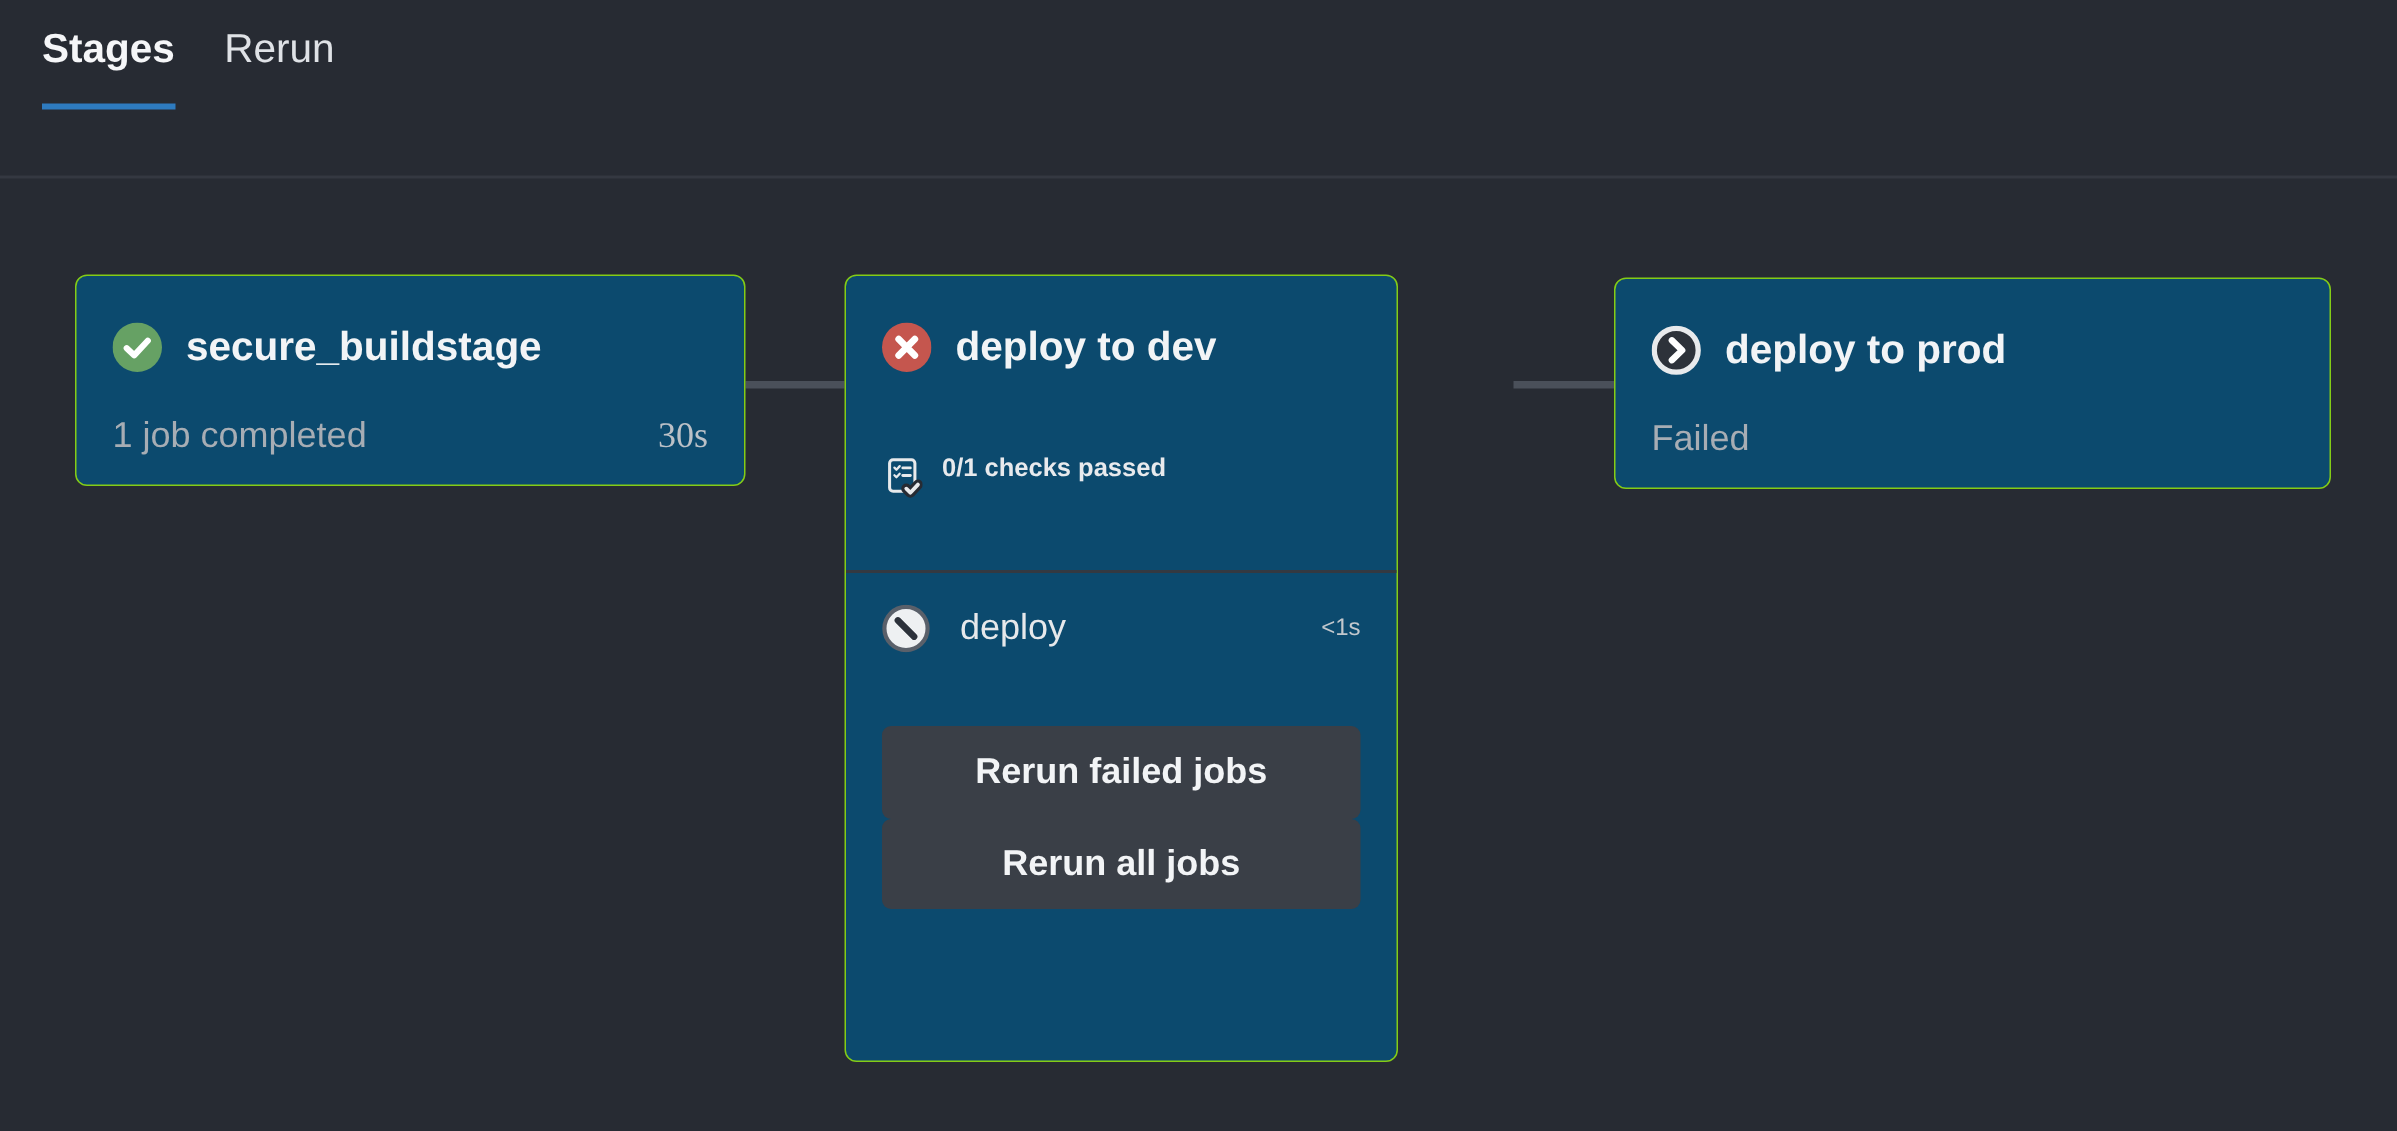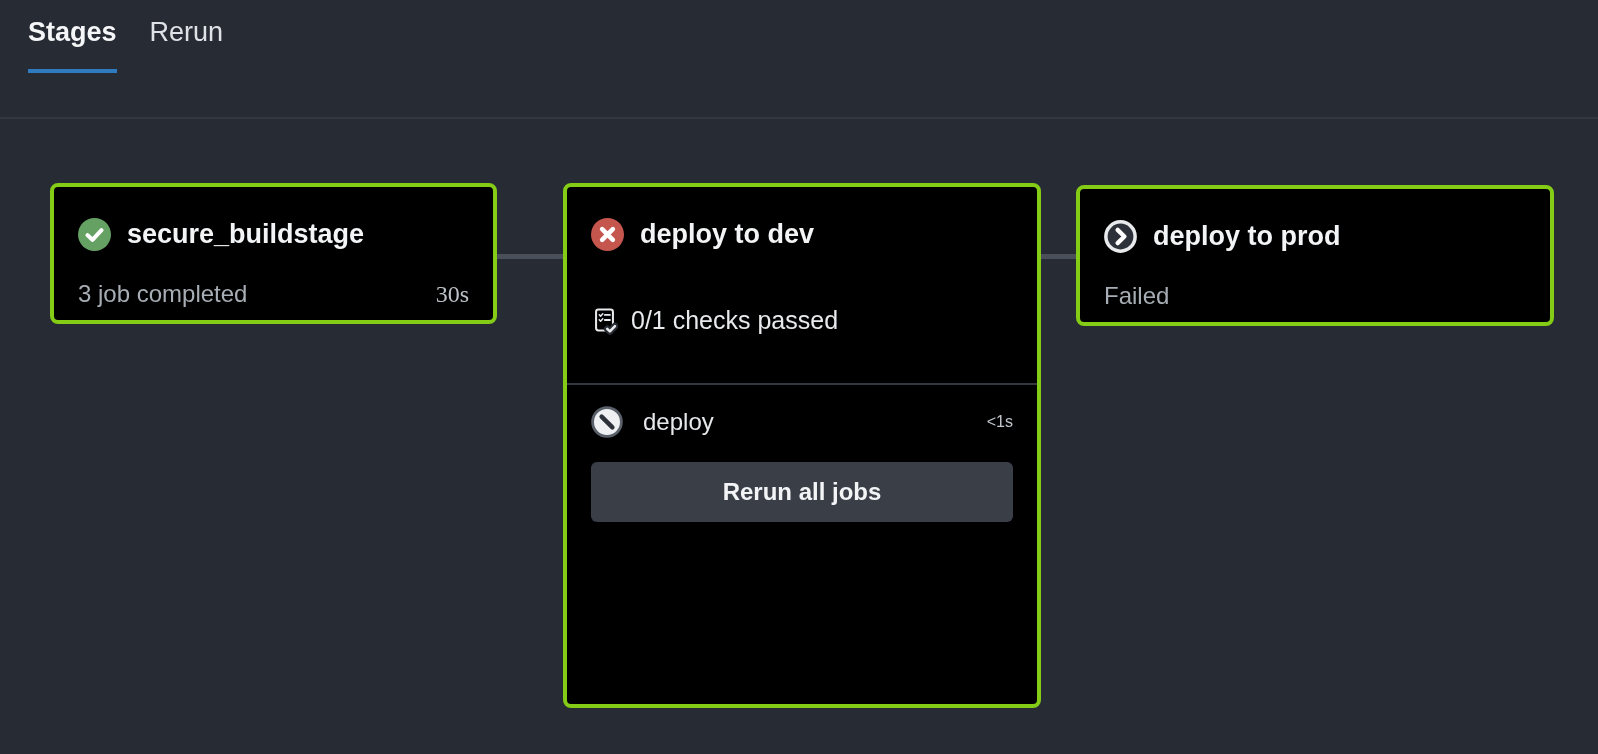--- a/index.html
+++ b/index.html
@@ -24,65 +24,65 @@
     background: #343841;
   }
 
   
   .connector { position: absolute; top: 254px; height: 5px; background: #4a505a; }
   .connector.c1 { left: 497px; width: 66px; }
   .connector.c2 { left: 1009px; width: 67px; }
 
   .card {
     position: absolute; box-sizing: border-box;
-    background: #000000; border: 4px solid #84cc16; border-radius: 8px;
+    background: #0c4a6e; border: 1px solid #84cc16; border-radius: 8px;
     padding: 0 24px;
   }
   .card-1 { left: 50px;   top: 183px; width: 447px; height: 141px; }
-  .card-2 { left: 563px;  top: 183px; width: 478px; height: 525px; padding-left: 24px; }
+  .card-2 { left: 563px;  top: 183px; width: 369px; height: 525px; padding-left: 24px; }
   .card-3 { left: 1076px; top: 185px; width: 478px; height: 141px; }
 
   .card-head { display: flex; align-items: center; gap: 16px; margin-top: 30px; height: 34px; }
   .card-head .icon { display: inline-flex; width: 33px; height: 33px; flex: 0 0 auto; }
   .card-title {
     margin: 0; font-size: 27px; font-weight: 700; color: #f2f4f6;
     white-space: nowrap; overflow: hidden;
   }
 
   .status-row {
     display: flex; justify-content: space-between; align-items: baseline;
     margin-top: 28px; font-size: 24px; line-height: 29px;
   }
   .status-text { color: #a7adb4; }
   .duration    { color: #bcc1c7; font-family: Liberation Serif, serif; }
 
   .checks-row {
-    display: flex; align-items: flex-end; gap: 13px; margin-top: 54px;
-    font-size: 25px; color: #e8eaed; cursor: pointer; height: 30px;
+    display: flex; align-items: flex-start; gap: 13px; margin-top: 54px;
+    font-size: 17px; color: #e8eaed; cursor: pointer; height: 30px; font-weight: bold;
   }
   .checks-row .icon { display: inline-flex; width: 27px; height: 30px; }
 
   .inner-divider { height: 2px; background: #343941; margin: 48px -24px 0; }
 
   .job-row {
     display: flex; align-items: center; gap: 20px; margin-top: 20px; height: 34px;
     cursor: pointer;
   }
   .job-row .icon { display: inline-flex; width: 32px; height: 32px; flex: 0 0 auto; }
   .job-name { flex: 1; font-size: 24px; color: #e6e8eb; }
   .job-duration { font-size: 16px; color: #c3c8cd; }
 
   .rerun-btn {
     display: block; box-sizing: border-box; width: 100%; height: 62px;
     background: #3a3f47; border: none; border-radius: 6px;
     color: #f2f4f6; font-family: inherit; font-size: 24px; font-weight: 700;
     cursor: pointer;
   }
   .rerun-btn.first { margin-top: 48px; }
-  .rerun-btn.second { margin-top: 23px; height: 60px; }
+  .rerun-btn.second { height: 60px; }
 </style>
 </head>
 <body>
 
 <div class="app">
 
   <nav class="tabbar">
     <div class="tab active">Stages</div>
     <div class="tab">Rerun</div>
   </nav>
@@ -95,21 +95,21 @@
     <div class="card-head">
       <span class="icon">
         <svg viewBox="0 0 16 16" width="33" height="33">
           <circle cx="8" cy="8" r="8" fill="#66a164"></circle>
           <path d="M4.6 8.3 L7 10.6 L11.4 5.9" fill="none" stroke="#ffffff" stroke-width="2" stroke-linecap="round" stroke-linejoin="round"></path>
         </svg>
       </span>
       <h2 class="card-title">secure_buildstage</h2>
     </div>
     <div class="status-row">
-      <span class="status-text">3 job completed</span>
+      <span class="status-text">1 job completed</span>
       <span class="duration">30s</span>
     </div>
   </section>
 
   <section class="card card-2">
     <div class="card-head">
       <span class="icon">
         <svg viewBox="0 0 16 16" width="33" height="33">
           <circle cx="8" cy="8" r="8" fill="#c5564e"></circle>
           <path d="M5.4 5.4 L10.6 10.6 M10.6 5.4 L5.4 10.6" fill="none" stroke="#ffffff" stroke-width="2.2" stroke-linecap="round"></path>
@@ -139,20 +139,21 @@
       <span class="icon">
         <svg viewBox="0 0 16 16" width="32" height="32">
           <circle cx="8" cy="8" r="7.2" fill="#eef0f2" stroke="#5a606a" stroke-width="1.4"></circle>
           <path d="M5.3 5.3 L10.7 10.7" stroke="#2c313a" stroke-width="2.2" stroke-linecap="round"></path>
         </svg>
       </span>
       <span class="job-name">deploy</span>
       <span class="job-duration">&lt;1s</span>
     </div>
 
+    <button class="rerun-btn first">Rerun failed jobs</button>
     <button class="rerun-btn second">Rerun all jobs</button>
   </section>
 
   <section class="card card-3">
     <div class="card-head">
       <span class="icon">
         <svg viewBox="0 0 16 16" width="33" height="33">
           <circle cx="8" cy="8" r="7.1" fill="#2d323a" stroke="#e8eaec" stroke-width="1.7"></circle>
           <path d="M6.6 4.8 L9.9 8 L6.6 11.2" fill="none" stroke="#ffffff" stroke-width="2.1" stroke-linecap="round" stroke-linejoin="round"></path>
         </svg>

